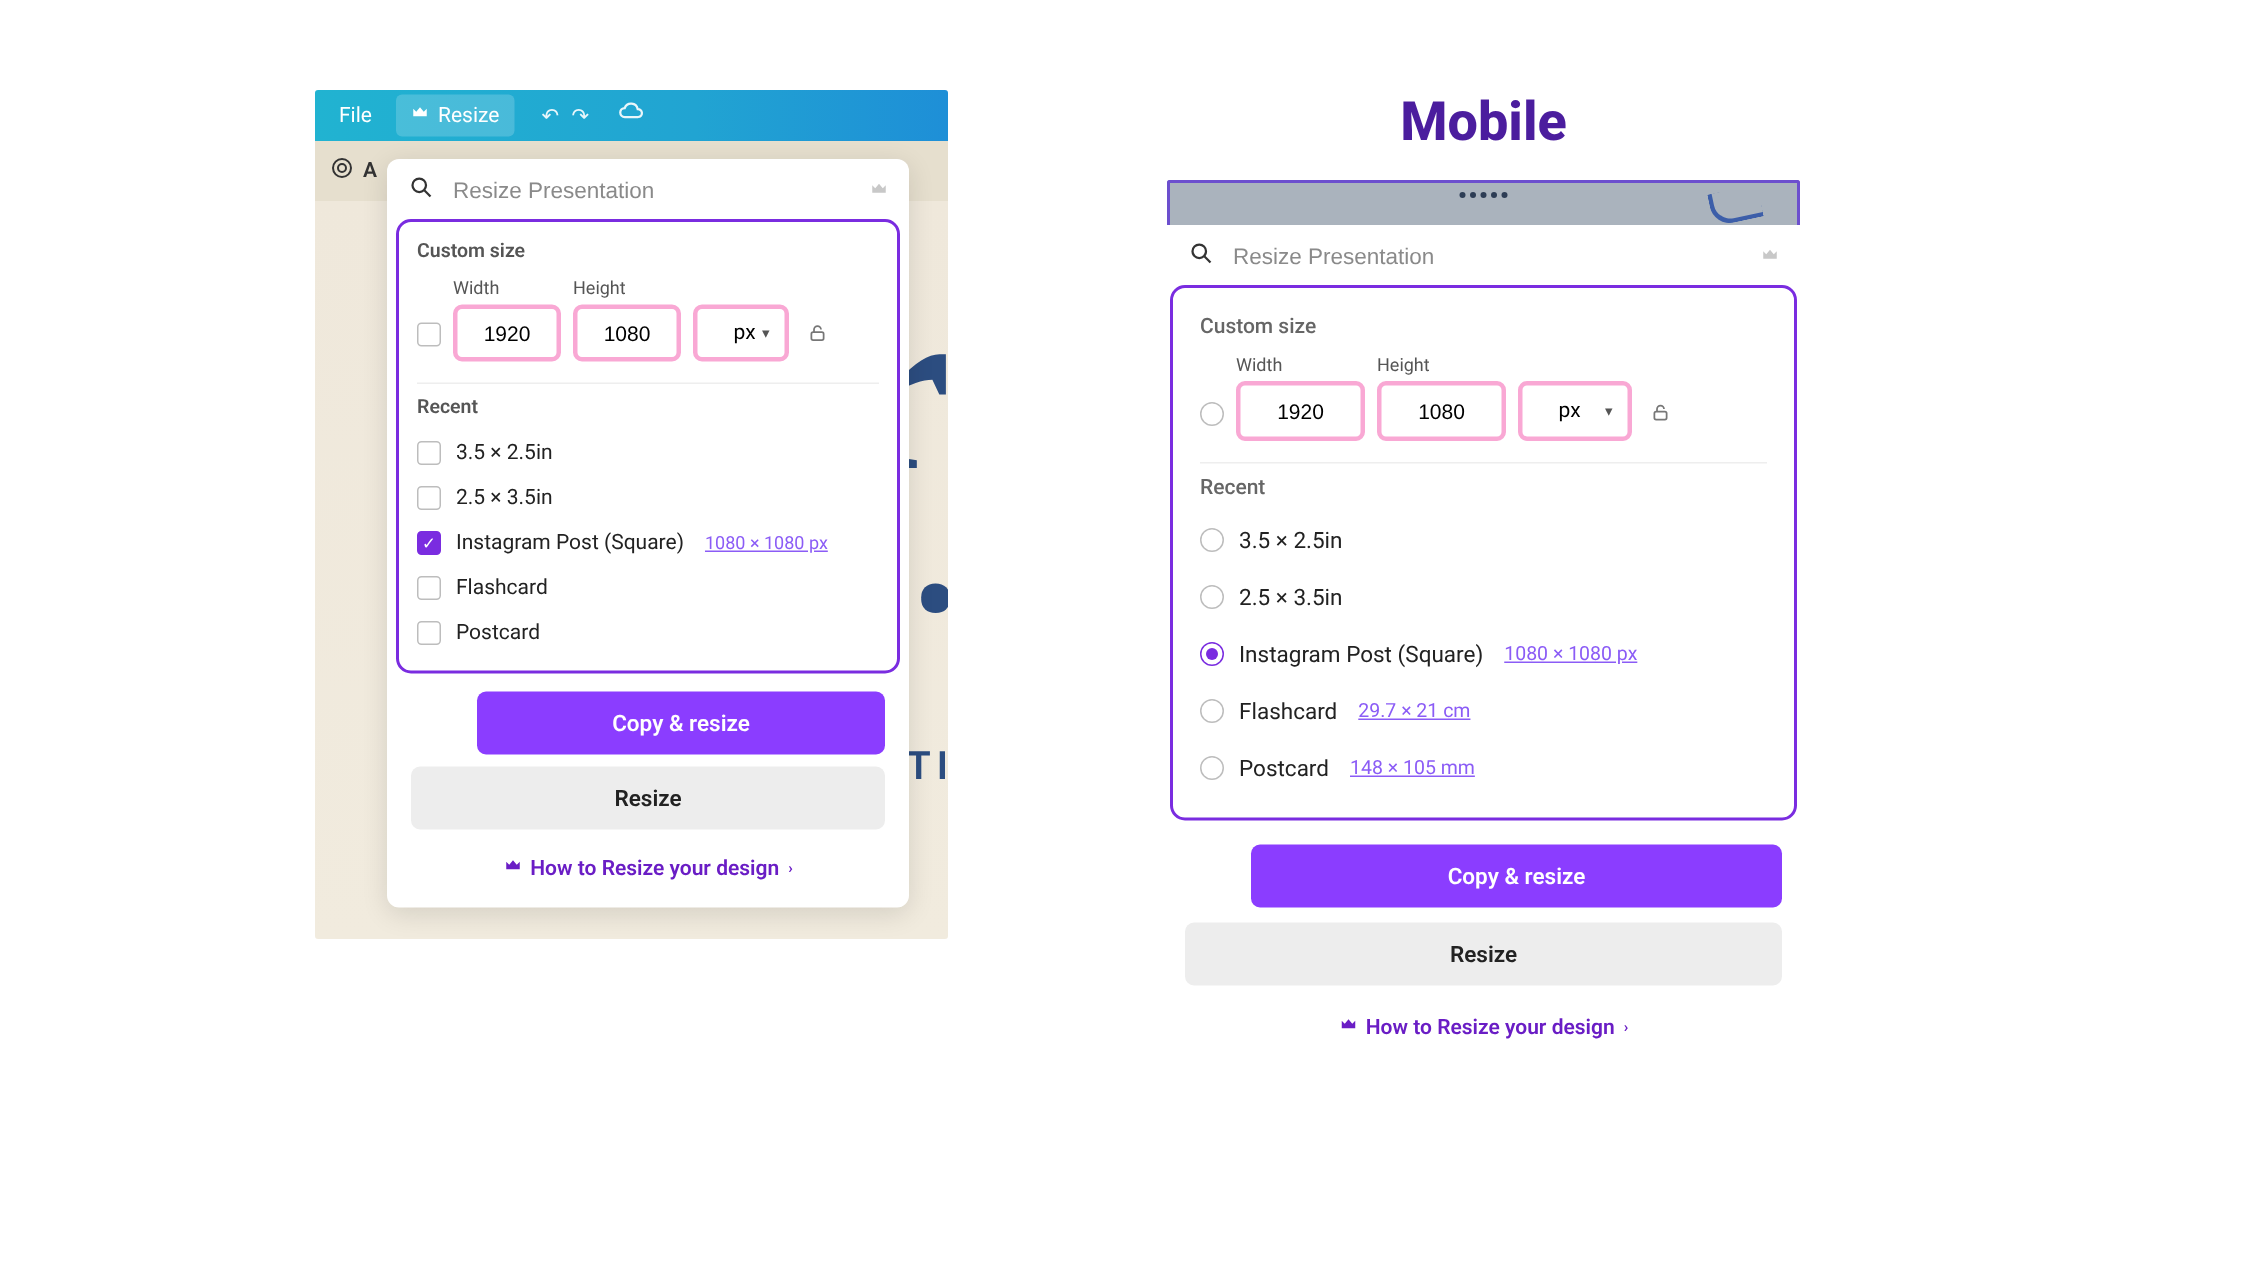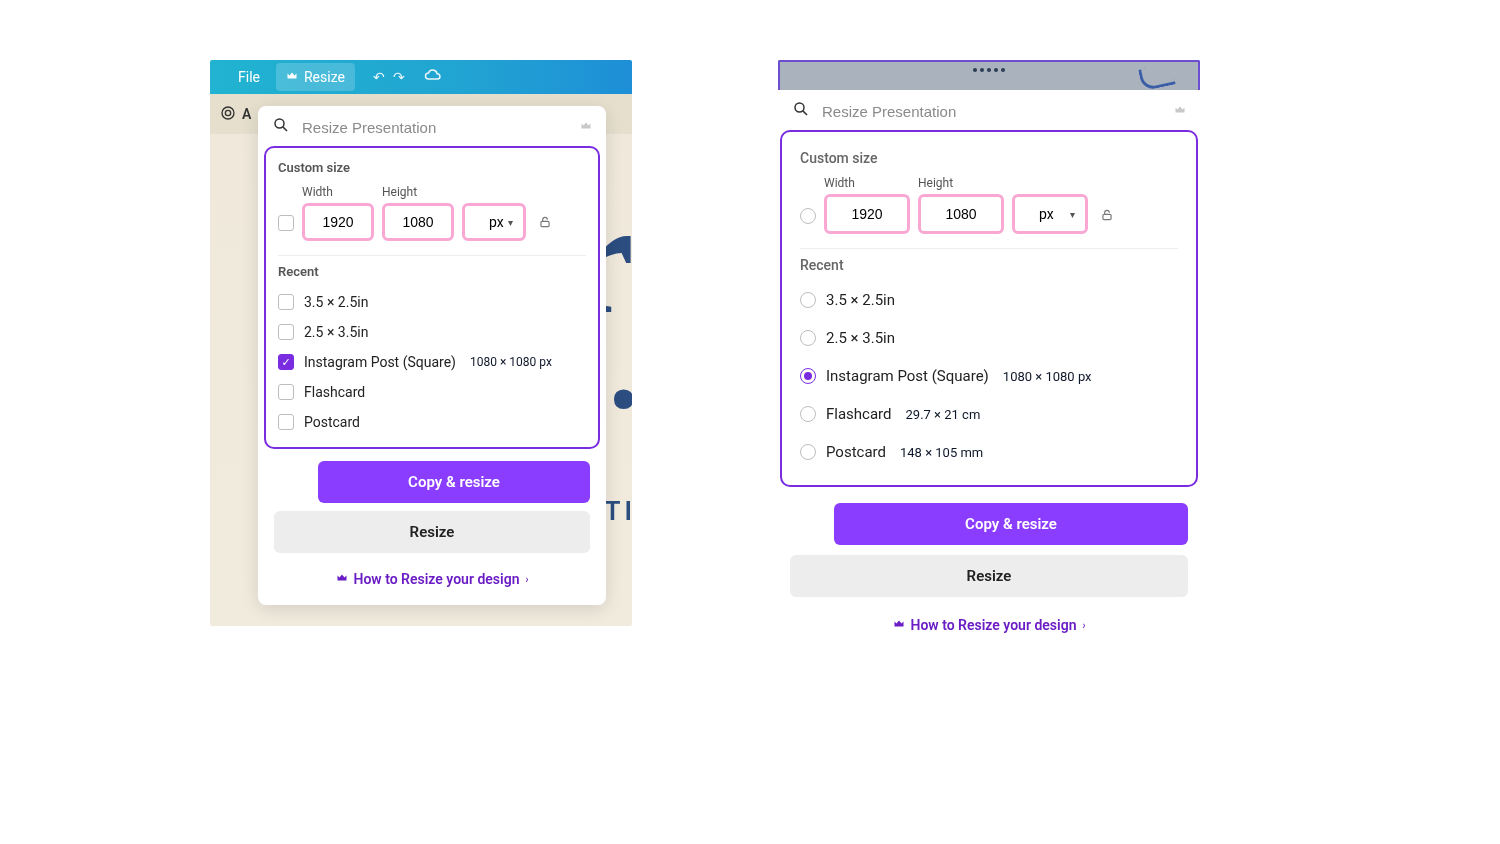--- a/index.html
+++ b/index.html
@@ -26,21 +26,21 @@
   }
 
   
   .topbar {
     height: 34px;
     background: linear-gradient(90deg,#21B3D1 0%,#21A4D2 60%,#1E8FD7 100%);
     display: flex;
     align-items: center;
     color: #fff;
     font-size: 14px;
-    padding: 0 18px;
+    padding: 0 6px;
     position: relative;
   }
   .topbar .btn {
     padding: 6px 10px;
     border-radius: 4px;
   }
   .topbar .btn-resize {
     background: rgba(255,255,255,0.18);
     display: flex;
     align-items: center;
@@ -222,21 +222,21 @@
     flex-shrink: 0;
     display: flex; align-items: center; justify-content: center;
   }
   .rb.filled { border-color: #7A2CE0; }
   .rb.filled::after {
     content: "";
     width: 8px; height: 8px;
     background: #7A2CE0;
     border-radius: 50%;
   }
-  .opt-sub { color: #0f172a; font-size: 12px; margin-left: 4px; }
+  .opt-sub { color: #8b5cf6; font-size: 12px; margin-left: 4px; text-decoration: underline; }
   .col-mobile .opt-sub { font-size: 13px; }
 
   .show-more {
     font-size: 13.5px;
     color: #404040;
     padding: 6px 0 0 0;
   }
 
   .actions {
     padding: 12px 16px 4px 16px;
@@ -436,20 +436,21 @@
           <span>How to Resize your design</span>
           <span class="chev">›</span>
         </div>
       </div>
 
     </div>
   </div>
 </div>
 
 <div class="column col-mobile">
+  <div class="col-title">Mobile</div>
 
   <div class="mobile-top">
     <div class="dots">
         <span></span>
         <span></span>
         <span></span>
         <span></span>
         <span></span>
       </div>
     <div class="stroke"></div>

